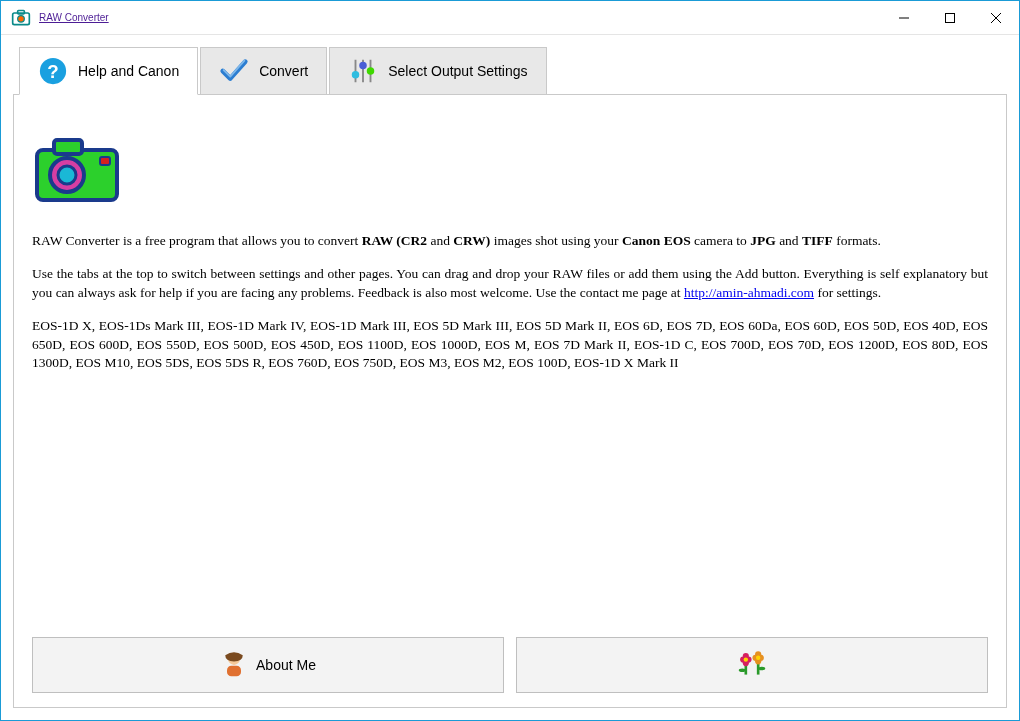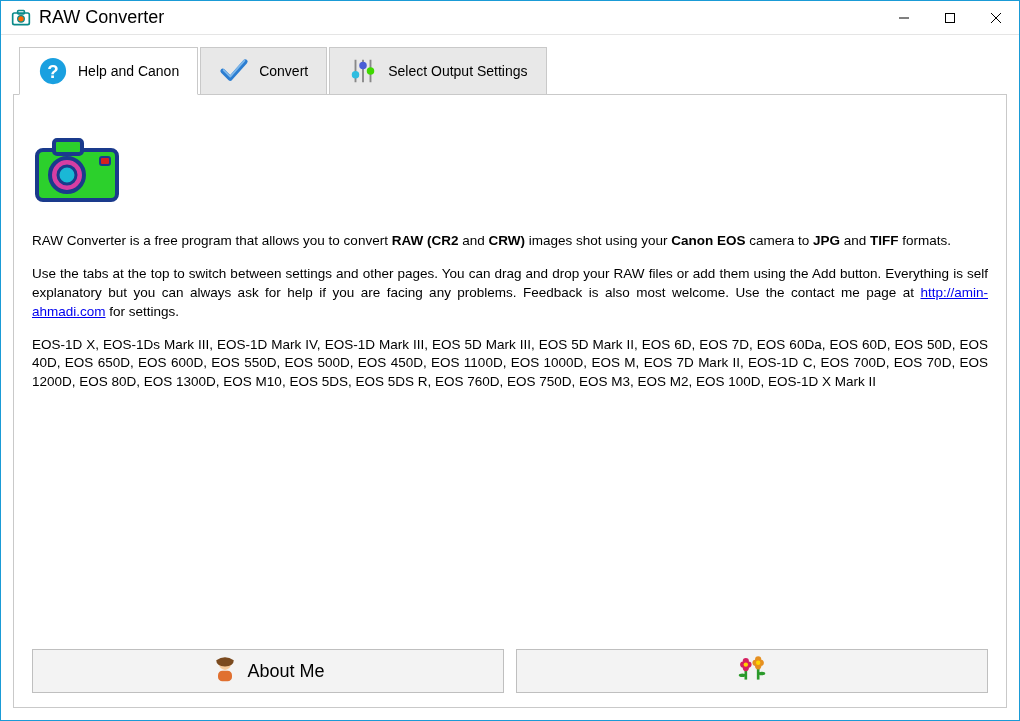--- a/index.html
+++ b/index.html
@@ -26,22 +26,23 @@
     border-bottom: 1px solid #e5e5e5;
   }
   .titlebar-icon {
     width: 20px;
     height: 20px;
     margin: 0 8px 0 10px;
     display: inline-block;
   }
   .titlebar-title {
     flex: 1;
-    font-size: 18px;
-    color: #000000;
+    font-size: 10px;
+    color: #4c1d95;
+    text-decoration: underline;
   }
   .win-controls {
     display: flex;
     height: 100%;
   }
   .win-btn {
     width: 46px;
     height: 100%;
     display: flex;
     align-items: center;
@@ -93,38 +94,39 @@
     flex-direction: column;
     background: #fff;
   }
   .camera-icon {
     margin: 18px 0 24px 0;
   }
   .body-text {
     font-size: 13.5px;
     line-height: 1.4;
     text-align: justify;
+    font-family: Liberation Serif, serif;
   }
   .body-text p { margin: 0 0 14px 0; }
   a { color: #0000ee; }
   .bottom-buttons {
     margin-top: auto;
     display: flex;
     gap: 12px;
   }
   .big-button {
     flex: 1;
-    height: 44px;
+    height: 56px;
     border: 1px solid #bfbfbf;
     background: #f3f3f3;
     display: flex;
     align-items: center;
     justify-content: center;
     gap: 8px;
-    font-size: 18px;
+    font-size: 14px;
     cursor: pointer;
   }
   b { font-weight: bold; }
 </style>
 </head>
 <body>
 
 <div class="window">
   <div class="titlebar">
     <span class="titlebar-icon">

